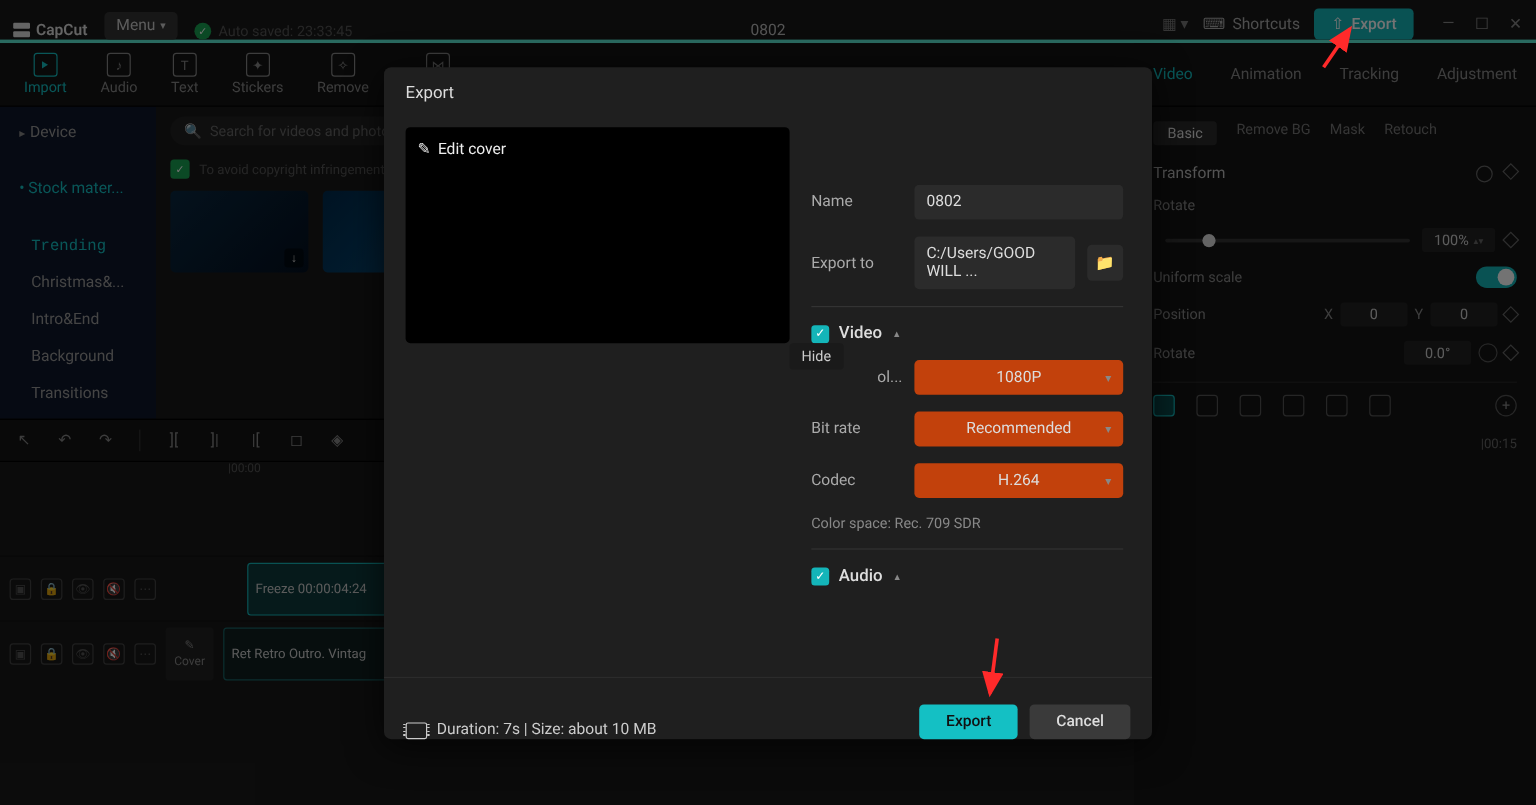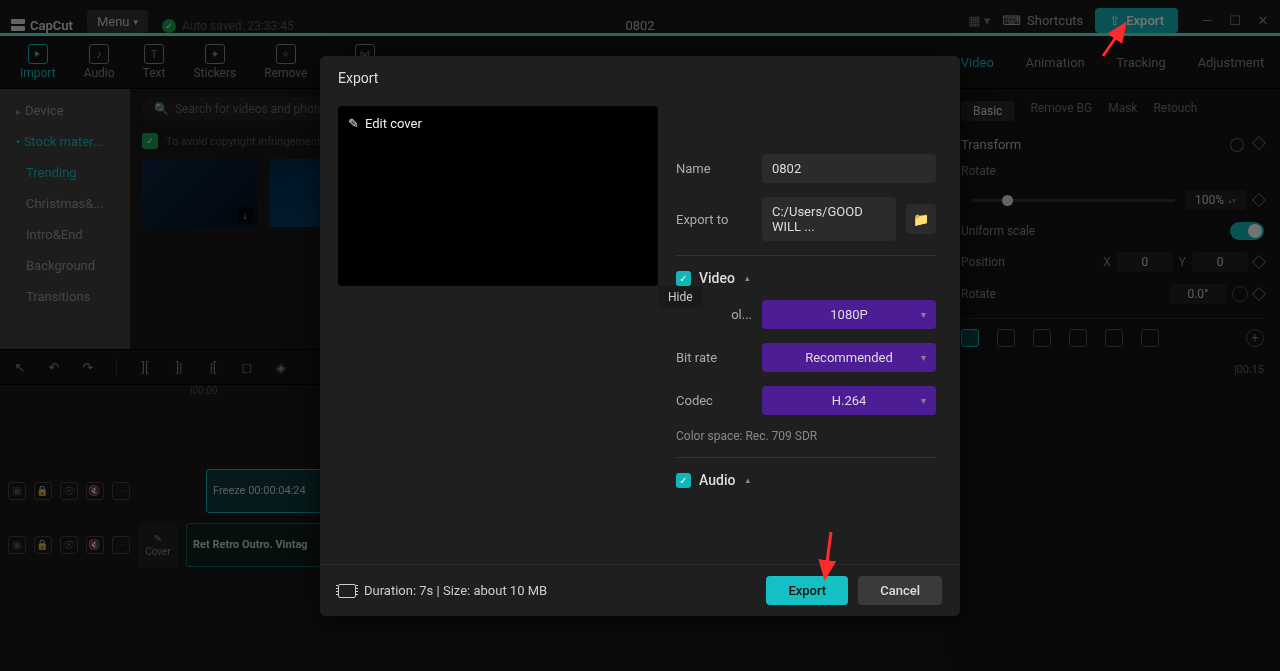--- a/index.html
+++ b/index.html
@@ -20,24 +20,24 @@
 .win-controls span { width: 14px; text-align: center; }
 
 
 .module-row { height: 53px; background: #151515; display: flex; align-items: center; padding: 0 10px; gap: 8px; border-bottom: 1px solid #000; }
 .mod-tab { display: flex; flex-direction: column; align-items: center; gap: 2px; padding: 4px 10px; color: #888; font-size: 12px; cursor: pointer; }
 .mod-tab.active { color: #14c0c4; }
 .mod-icon { width: 20px; height: 20px; border: 1.5px solid currentColor; border-radius: 3px; display:flex; align-items:center; justify-content:center; font-size: 11px; }
 .mod-icon.triangle::after { content:''; width:0; height:0; border-left:5px solid currentColor; border-top:3px solid transparent; border-bottom:3px solid transparent; }
 
 
-.left-sidebar { position: absolute; top: 89px; left: 0; width: 130px; height: 260px; background: #404040; padding: 6px 0; }
+.left-sidebar { position: absolute; top: 89px; left: 0; width: 130px; height: 260px; background: #0f172a; padding: 6px 0; }
 .left-item { padding: 8px 16px; color: #999; font-size: 13px; cursor: pointer; white-space: nowrap; overflow: hidden; text-overflow: ellipsis; }
 .left-item.caret::before { content:'▸'; margin-right:4px; font-size:10px; color:#888; }
-.left-item.active { color: #14c0c4; }
+.left-item.active { color: #14c0c4; margin-top: 16px; }
 
 
 .media-panel { position: absolute; top: 89px; left: 130px; right: 335px; height: 260px; background: #1a1a1a; }
 .search-row { padding: 8px 12px; display: flex; align-items: center; gap: 8px; }
 .search-box { flex: 1; background: #222; border-radius: 14px; padding: 5px 12px; color: #666; font-size: 12px; display:flex; align-items:center; gap:6px; }
 .copyright-note { padding: 4px 12px 10px; display: flex; align-items: center; gap: 8px; color: #555; font-size: 11px; }
 .shield { width:16px; height:16px; border-radius:3px; background:#1aa352; display:inline-flex; align-items:center; justify-content:center; color:#fff; font-size:9px;}
 .thumb-grid { padding: 0 12px; display: flex; flex-wrap: wrap; gap: 12px; }
 .thumb { width: 115px; height: 68px; background: linear-gradient(135deg,#0a2840,#041020); border-radius: 4px; position: relative; }
 .thumb.clouds { background: linear-gradient(180deg,#7ba4c8 0%,#cfd8df 50%, #e8e8e8 100%); }
@@ -92,31 +92,31 @@
 .dlg-body { flex:1; display:flex; padding:10px 18px; gap:18px; overflow:hidden;}
 .dlg-left { width:320px; }
 .dlg-preview { width:320px; height:180px; background:#000; border-radius:4px; position:relative;}
 .edit-cover { position:absolute; top:10px; left:10px; color:#eee; font-size:13px; display:flex; align-items:center; gap:6px;}
 .dlg-right { flex:1; padding-right:6px; overflow-y:auto; position:relative;margin-top:48px;}
 .dlg-right::-webkit-scrollbar { width:6px;}
 .dlg-right::-webkit-scrollbar-thumb { background:#3a3a3a; border-radius:3px;}
 .dlg-row { display:flex; align-items:center; margin-bottom:14px; gap:10px;}
 .dlg-label { width:76px; color:#aaa; font-size:13px;}
 .dlg-input { flex:1; background:#2b2b2b; border-radius:4px; padding:7px 10px; color:#ddd; font-size:13px;}
-.dlg-select { flex:1; background:#4c1d95; border-radius:4px; padding:7px 10px; color:#ddd; font-size:13px; display:flex; justify-content:center; align-items:center; position:relative;}
+.dlg-select { flex:1; background:#c2410c; border-radius:4px; padding:7px 10px; color:#ddd; font-size:13px; display:flex; justify-content:center; align-items:center; position:relative;}
 .dlg-select::after { content:'▾'; position:absolute; right:10px; color:#888; font-size:10px;}
 .folder-btn { width:30px; height:30px; background:#2b2b2b; border-radius:4px; display:flex; align-items:center; justify-content:center; color:#ccc;}
 .dlg-divider { height:1px; background:#333; margin:8px 0 14px;}
 .dlg-check-row { display:flex; align-items:center; gap:8px; margin-bottom:14px;}
 .dlg-checkbox { width:15px; height:15px; background:#14b5b9; border-radius:3px; display:flex; align-items:center; justify-content:center; color:#fff; font-size:10px;}
 .dlg-section-title { color:#ddd; font-size:14px; font-weight:500;}
 .dlg-caret { font-size:9px; color:#888; margin-left:2px;}
 .dlg-note { color:#888; font-size:12px; margin:4px 0 14px;}
 .dlg-hide-chip { position:absolute; left:338px; top:230px; background:#1a1a1a; padding:4px 10px; border-radius:3px; color:#ccc; font-size:12px; z-index:11;}
-.dlg-footer { height:52px; border-top:1px solid #2b2b2b; display:flex; align-items:center; padding:0 18px; gap:10px;}
+.dlg-footer { height:52px; border-top:1px solid #2b2b2b; display:flex; align-items:flex-end; padding:0 18px; gap:10px;}
 .dlg-info { display:flex; align-items:center; gap:8px; color:#ccc; font-size:13px;}
 .film-icon { width:18px; height:14px; border:1.5px solid #ccc; border-radius:2px; position:relative;}
 .film-icon::before, .film-icon::after { content:''; position:absolute; width:2px; height:100%; background:repeating-linear-gradient(#ccc 0 1px, transparent 1px 3px);}
 .film-icon::before{left:-3px;} .film-icon::after{right:-3px;}
 .dlg-btn { padding:7px 22px; border-radius:4px; font-size:13px; font-weight:500;}
 .dlg-btn.primary { background:#14c0c4; color:#111;}
 .dlg-btn.secondary { background:#3a3a3a; color:#ddd;}
 .dlg-spacer { flex:1;}
 
 
@@ -186,21 +186,21 @@
   </div>
   <div class="mod-tab">
     <span class="mod-icon">⋈</span>
     <span>Transitions</span>
   </div>
 </div>
 
 <div class="left-sidebar">
   <div class="left-item caret">Device</div>
   <div class="left-item active">• <span>Stock mater...</span></div>
-  <div class="left-item active" style="padding-left:26px;">Trending</div>
+  <div class="left-item active" style="padding-left:26px;font-family:Liberation Mono, monospace;">Trending</div>
   <div class="left-item" style="padding-left:26px;">Christmas&amp;...</div>
   <div class="left-item" style="padding-left:26px;">Intro&amp;End</div>
   <div class="left-item" style="padding-left:26px;">Background</div>
   <div class="left-item" style="padding-left:26px;">Transitions</div>
 </div>
 
 <div class="media-panel">
   <div class="search-row">
     <div class="search-box">
       <span>🔍</span>
@@ -328,21 +328,21 @@
   <div class="track">
     <span class="track-ctrl">▣</span>
     <span class="track-ctrl">🔒</span>
     <span class="track-ctrl">👁</span>
     <span class="track-ctrl">🔇</span>
     <span class="track-ctrl">⋯</span>
     <div class="cover-btn">
       <span>✎</span>
       <span>Cover</span>
     </div>
-    <div class="clip dark" style="min-width:150px;font-weight:bold;">
+    <div class="clip dark" style="min-width:150px;">
       <span>Ret  Retro Outro. Vintag</span>
     </div>
   </div>
 </div>
 
 <div class="overlay-dim"></div>
 
 <div class="dialog">
   <div class="dlg-header">Export</div>
   <div class="dlg-body">

